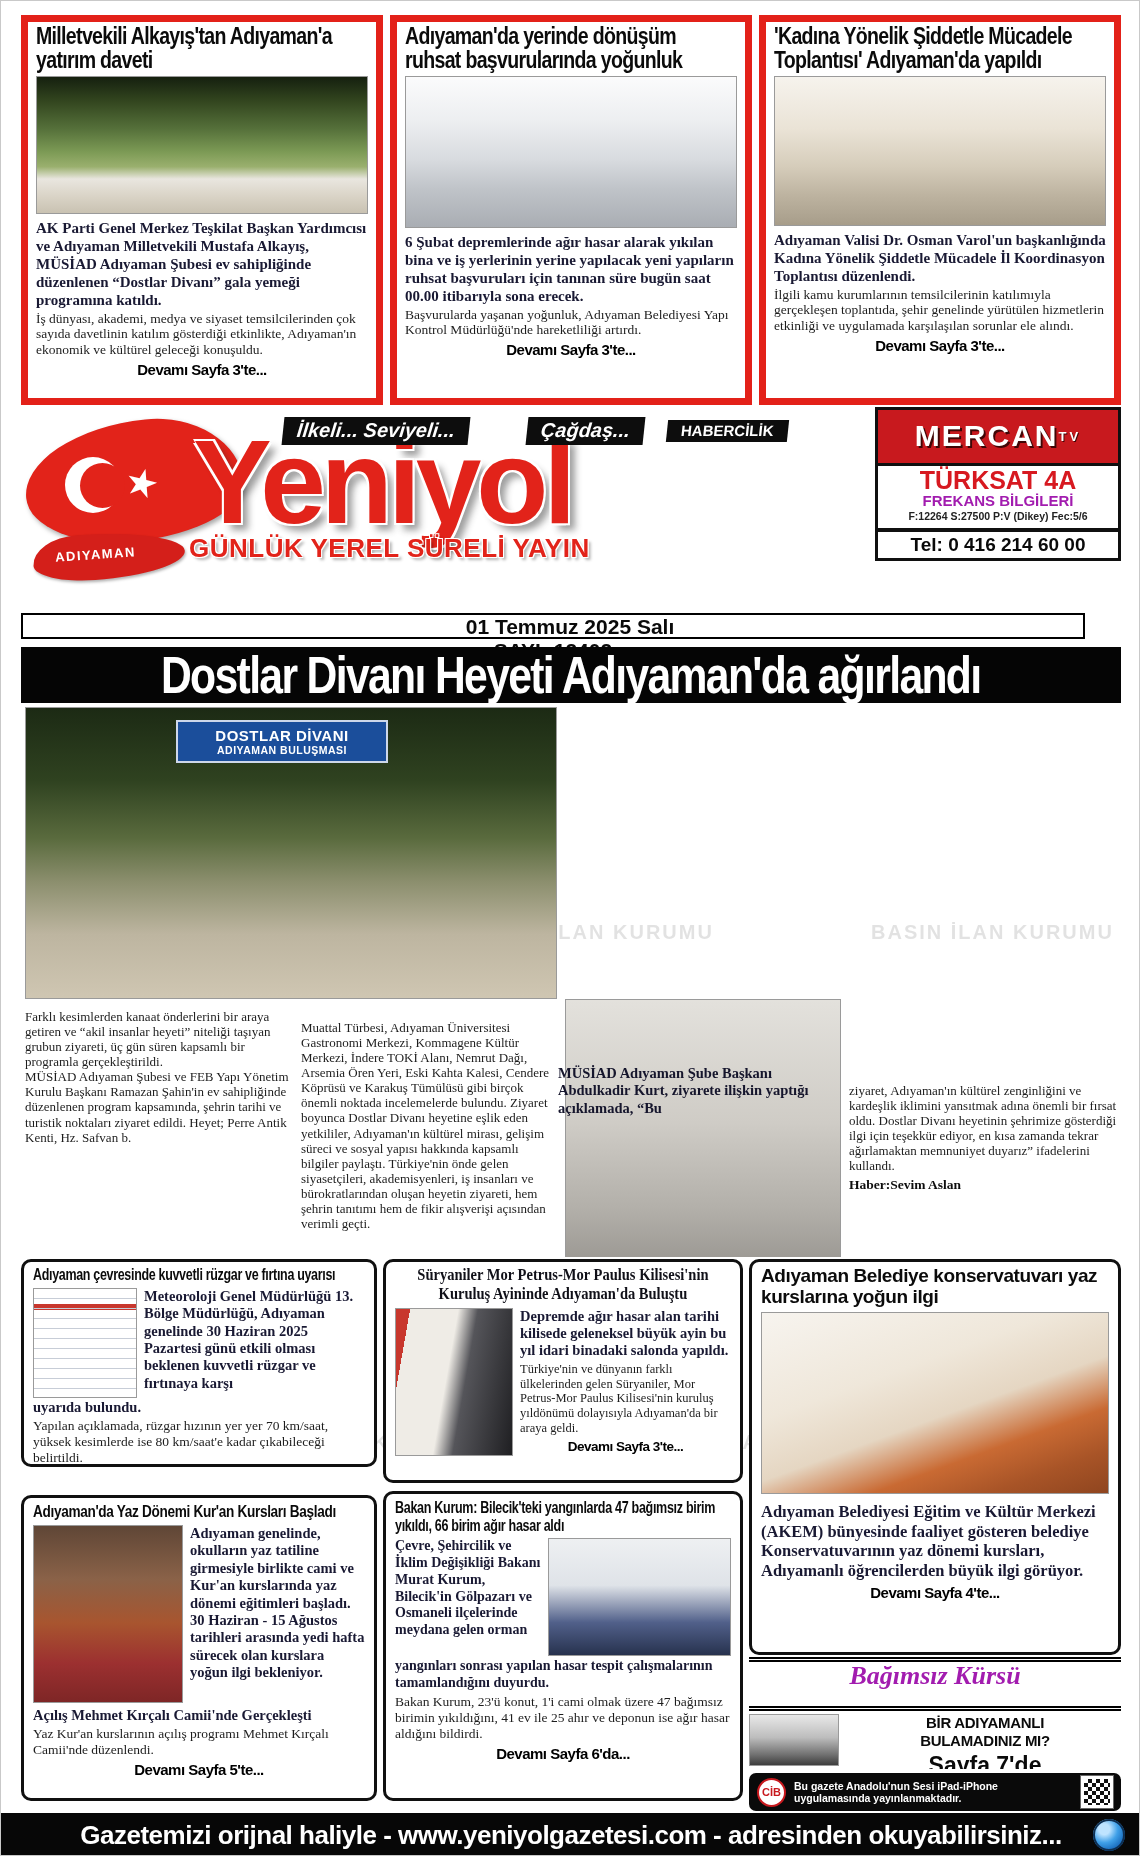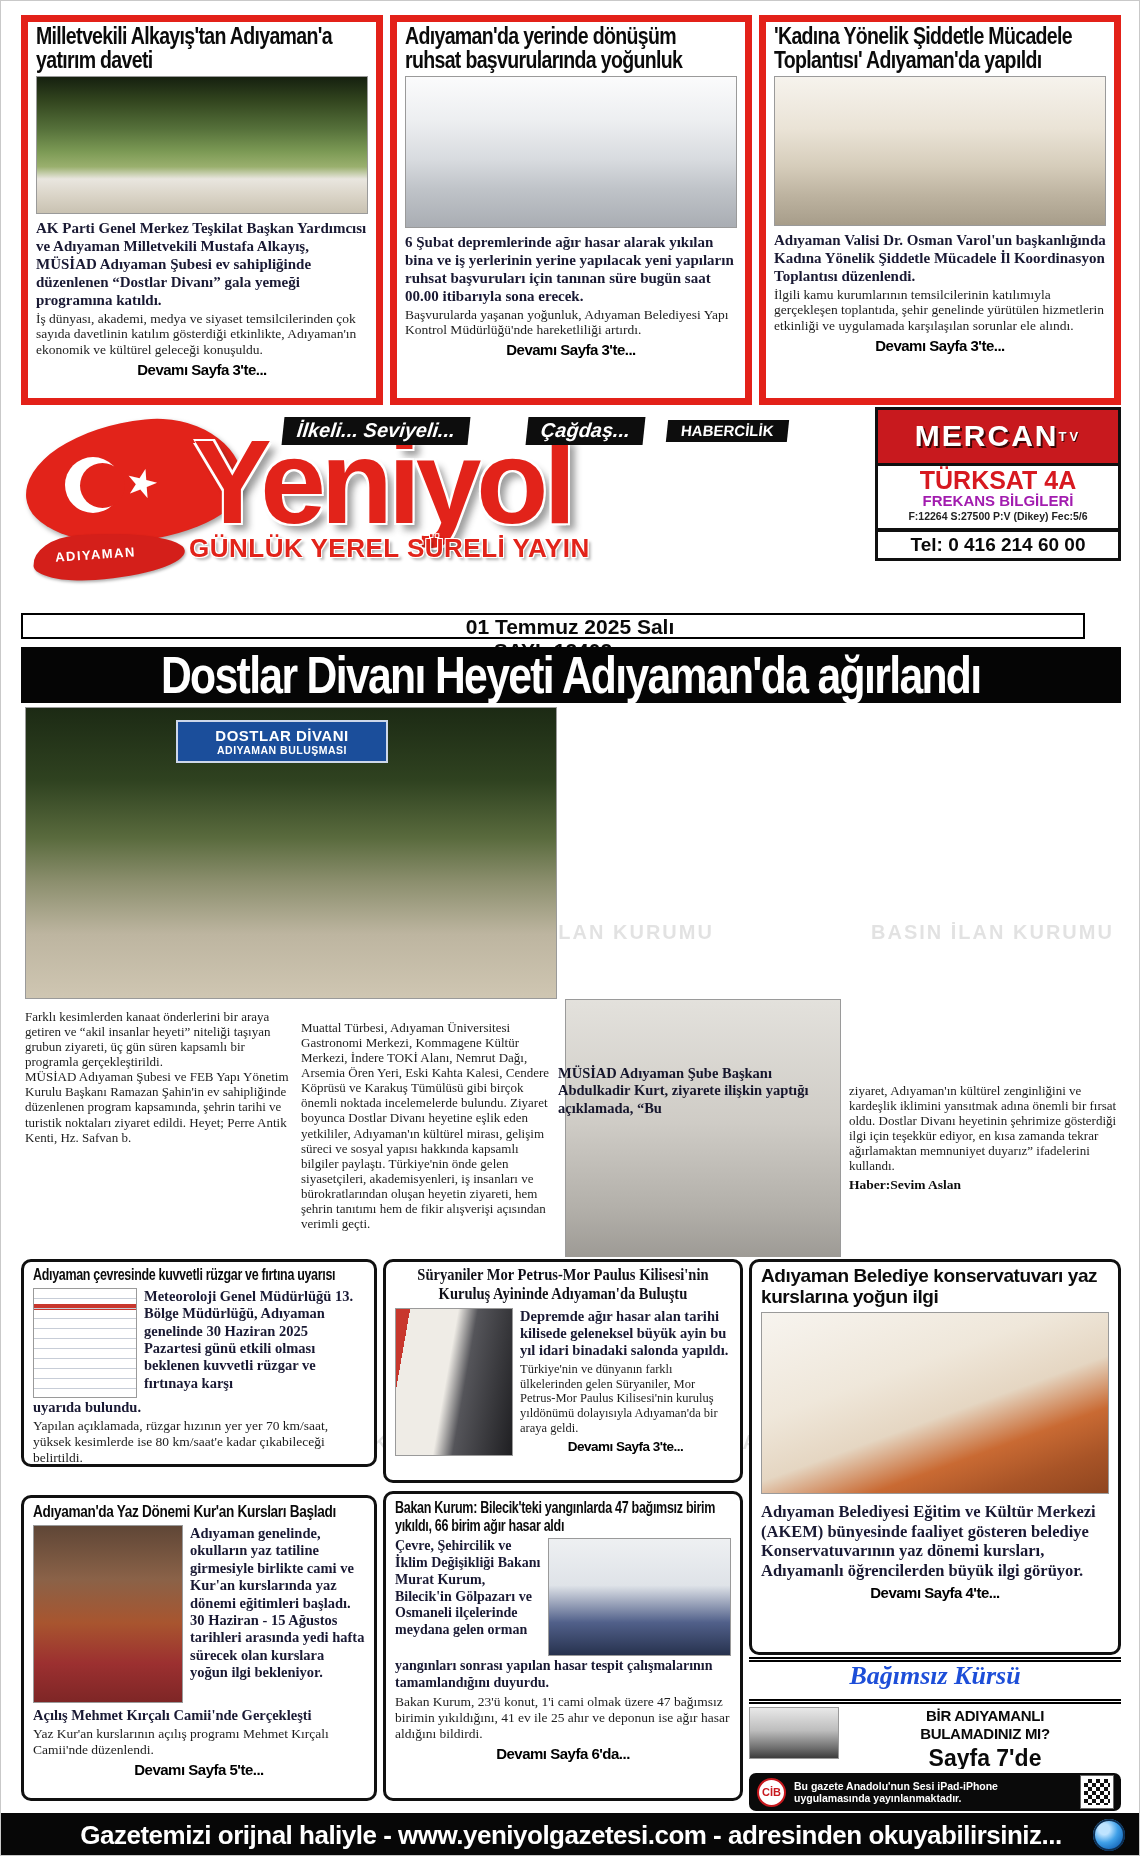--- a/index.html
+++ b/index.html
@@ -93,21 +93,21 @@
          linear-gradient(180deg,#fff 0 14%,#c8372d 14% 19%,#fff 19% 100%);background-color:#fff;}
   .p-priest{background:linear-gradient(100deg,#c8372d 0 10%,#efece6 10% 44%,#55555a 58%,#1f1f22 100%);}
   .p-music{background:linear-gradient(160deg,#f7f4ef 0%,#efe7da 35%,#e5d6c2 55%,#c96a33 72%,#a85427 86%,#8f451f 100%);}
   .p-mosque-int{background:linear-gradient(180deg,#5f4636 0%,#8a6248 30%,#a8552f 55%,#9c3030 78%,#7e2626 100%);}
   .p-kurum{background:linear-gradient(180deg,#eef0f2 0%,#dfe3e8 40%,#51608a 72%,#27324e 100%);}
   .p-tekin{background:linear-gradient(180deg,#e8e8e8 0%,#bdbdbd 45%,#6f6f6f 80%,#3d3d3d 100%);}
 
   
   .kursu{position:absolute;left:748px;top:1656px;width:372px;height:112px;overflow:hidden;}
   .kursu-title{font-family:"Liberation Serif",serif;font-style:italic;font-weight:700;font-size:26px;text-align:center;
-               border-top:5px double #000;border-bottom:5px double #000;padding:0 0 10px;margin:0;color:#1d4ed8;line-height:1.05;}
+               border-top:5px double #000;border-bottom:5px double #000;padding:0 0 17px;margin:0;color:#a21caf;line-height:1.05;}
   .kursu-row{display:flex;gap:8px;margin-top:3px;}
   .kursu-photo-wrap{width:92px;flex:none;text-align:center;}
   .kursu-name{font-size:10.5px;font-weight:700;margin-top:16px;}
   .kursu-mid{flex:1;text-align:center;}
   .kursu-line{font-size:15px;font-weight:900;letter-spacing:-.3px;line-height:1.15;color:#0a0a0a;}
   .kursu-page{font-size:23px;font-weight:800;margin-top:3px;color:#0a0a0a;}
   .cib-strip{position:absolute;left:748px;top:1772px;width:372px;height:38px;background:#0a0a0a;border-radius:7px;
              display:flex;align-items:center;gap:8px;padding:0 8px;color:#fff;}
   .cib-circle{width:29px;height:29px;border-radius:50%;background:#fff;color:#c8191e;font-weight:900;font-size:11px;
               display:flex;align-items:center;justify-content:center;border:2px solid #c8191e;flex:none;}

